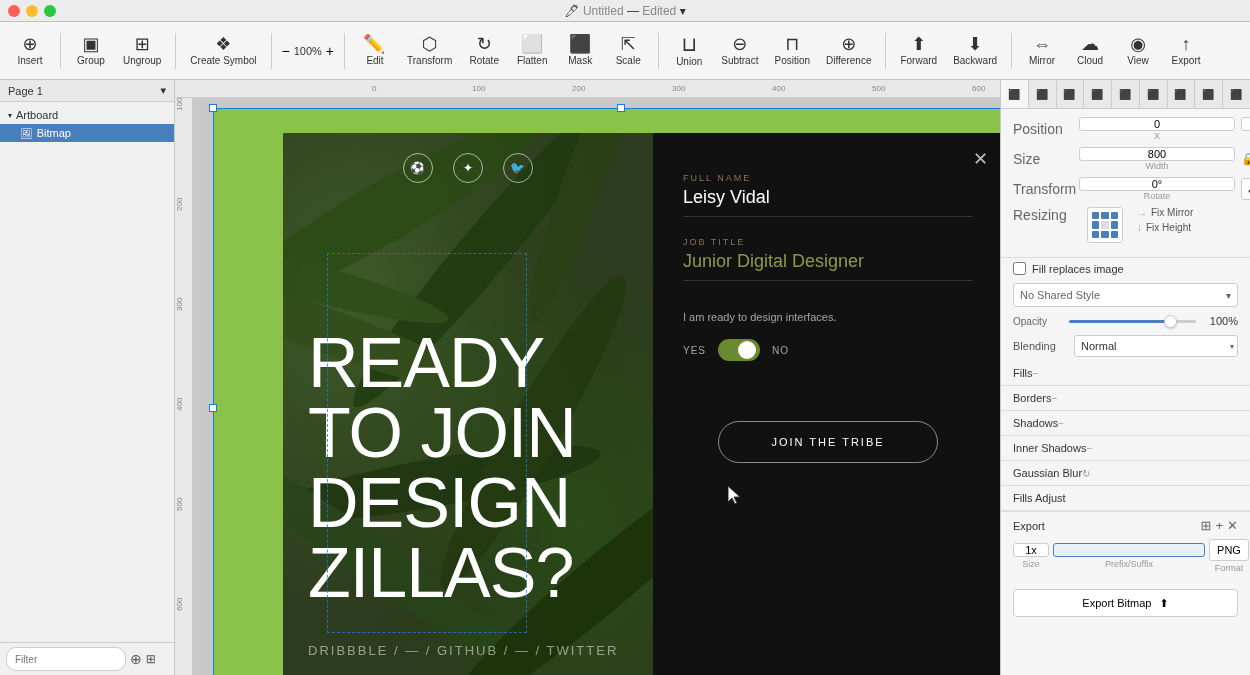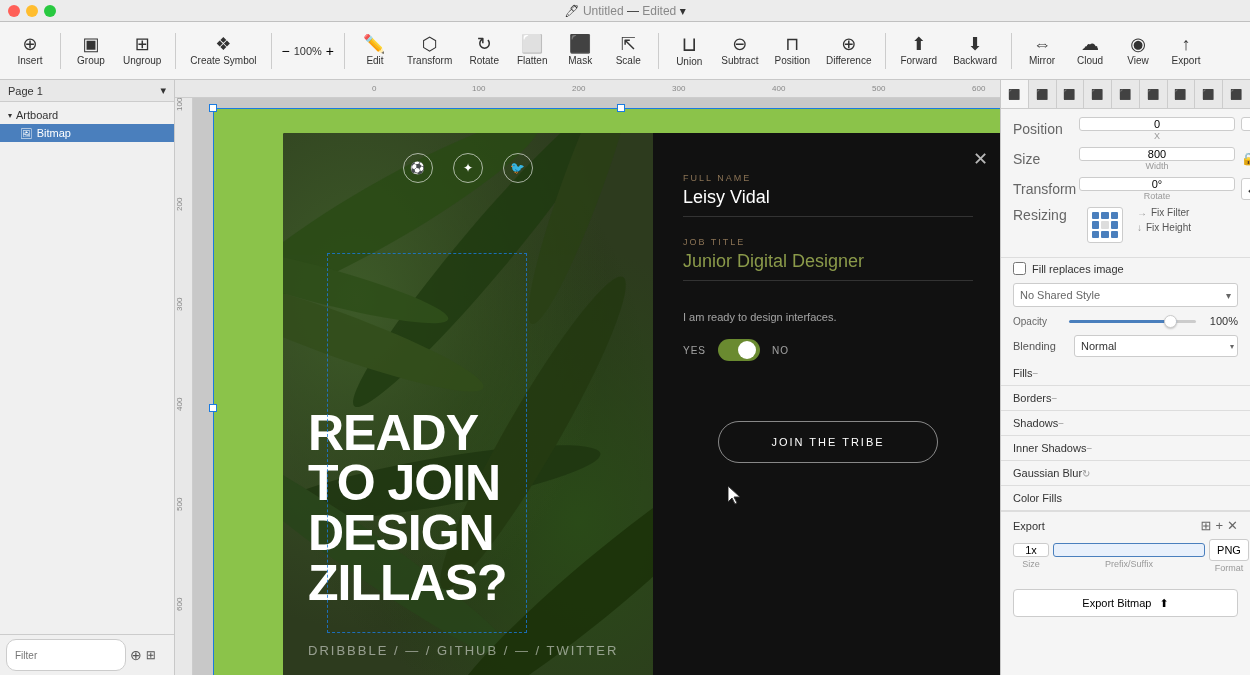--- a/index.html
+++ b/index.html
@@ -193,22 +193,22 @@
         radial-gradient(ellipse at 20% 30%, #3d5a28 0%, transparent 60%),
         radial-gradient(ellipse at 80% 70%, #2a4a18 0%, transparent 50%),
         radial-gradient(ellipse at 50% 50%, #1f3010 0%, transparent 70%);
     }
 
     
     .card-heading {
       position: absolute;
       bottom: 80px;
       left: 25px;
-      font-size: 50px;
-      font-weight: 700;
+      font-size: 70px;
+      font-weight: 400;
       color: white;
       line-height: 1;
       text-transform: uppercase;
       letter-spacing: -1px;
     }
     .card-footer {
       position: absolute;
       bottom: 30px;
       left: 25px;
       font-size: 13px;
@@ -326,21 +326,21 @@
       height: 8px;
       border: 1.5px solid #1a7be0;
       background: white;
     }
     .sel-tl { top: -4px; left: -4px; }
     .sel-tm { top: -4px; left: 50%; transform: translateX(-50%); }
     .sel-ml { top: 50%; left: -4px; transform: translateY(-50%); }
     .filter-input {
       flex: 1;
       max-width: 120px;
-      height: 32px;
+      height: 24px;
       border: 1px solid #ccc;
       border-radius: 10px;
       padding: 0 8px;
       font-size: 10px;
       background: white;
     }
 
     
     .right-panel {
       width: 250px;
@@ -882,21 +882,21 @@
           <div class="resize-cell active"></div>
           <div class="resize-cell"></div>
           <div class="resize-cell active"></div>
           <div class="resize-cell active"></div>
           <div class="resize-cell active"></div>
           <div class="resize-cell active"></div>
         </div>
         <div style="display:flex; flex-direction:column; gap:4px;">
           <div style="display:flex; align-items:center; gap:4px;">
             <span style="font-size:10px; color:#999;">→</span>
-            <span style="font-size:10px; color:#555;">Fix Filter</span>
+            <span style="font-size:10px; color:#555;">Fix Mirror</span>
           </div>
           <div style="display:flex; align-items:center; gap:4px;">
             <span style="font-size:10px; color:#999;">↓</span>
             <span style="font-size:10px; color:#555;">Fix Height</span>
           </div>
         </div>
       </div>
     </div>
 
     <div class="checkbox-row">
@@ -944,21 +944,21 @@
       <span class="section-title">Inner Shadows</span>
       <span class="section-toggle">−</span>
     </div>
 
     <div class="section-header">
       <span class="section-title">Gaussian Blur</span>
       <span class="section-toggle">↻</span>
     </div>
 
     <div class="section-header">
-      <span class="section-title">Color Fills</span>
+      <span class="section-title">Fills Adjust</span>
     </div>
 
     <div class="export-section">
       <div class="export-header">
         <span class="export-title">Export</span>
         <div class="export-icons">
           <span class="export-icon-btn">⊞</span>
           <span class="export-icon-btn">+</span>
           <span class="export-icon-btn">✕</span>
         </div>

